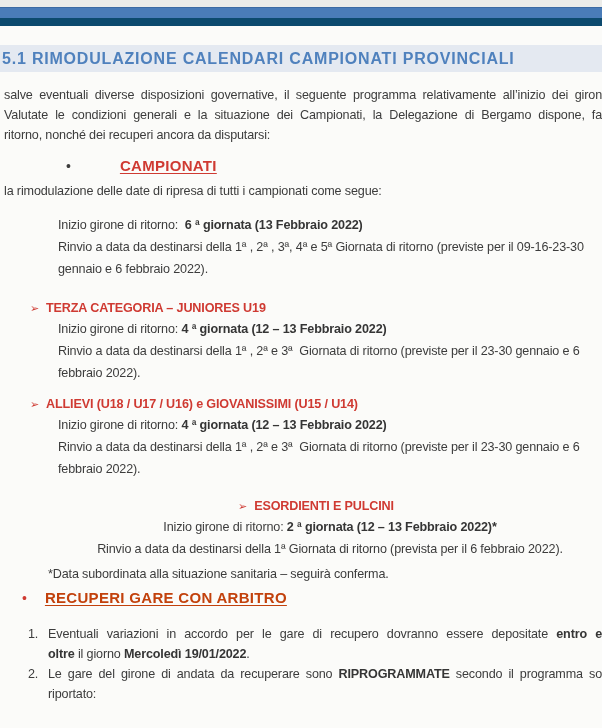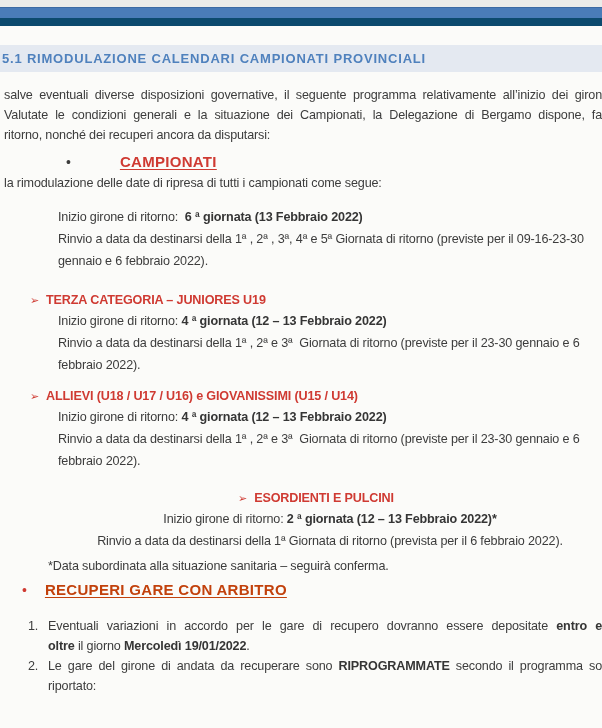--- a/index.html
+++ b/index.html
@@ -13,26 +13,26 @@
   .topstrip{height:7px;background:#ecece9;}
   .bluebar{
     height:19px;line-height:31px;background:#4a7cb8;
     border-top:1px solid #3d6ba3;border-bottom:8px solid #0c4a6e;
     box-sizing:border-box;color:#e9f1fa;font-weight:bold;
     font-size:12.5px;letter-spacing:1.2px;padding-left:2px;
     white-space:nowrap;overflow:hidden;
   }
   .subbar{
     margin-top:19px;height:27px;line-height:27px;background:#e4e9f1;
-    color:#4f81bd;font-weight:bold;font-size:13px;letter-spacing:0.8px;
+    color:#4f81bd;font-weight:bold;font-size:16px;letter-spacing:0.8px;
     padding-left:2px;white-space:nowrap;overflow:hidden;
   }
   .para{margin:13px 0 0 4px;font-size:12.6px;line-height:20px;letter-spacing:-0.15px;}
   .jline{text-align:justify;text-align-last:justify;overflow:hidden;}
-  .bullet-heading{margin:6px 0 0 66px;line-height:22px;white-space:nowrap;}
+  .bullet-heading{margin:6px 0 0 66px;line-height:29px;white-space:nowrap;}
   .bullet-heading .dot{font-size:14px;color:#3c3c3c;}
   .bullet-heading .txt{
     margin-left:49px;font-size:15px;font-weight:bold;color:#cf3a32;
     text-decoration:underline;text-underline-offset:2px;letter-spacing:0.3px;
   }
   .rimline{margin:2px 0 0 4px;font-size:12.6px;line-height:16px;letter-spacing:-0.15px;white-space:nowrap;overflow:hidden;}
   .section{margin-left:30px;font-size:12.6px;letter-spacing:-0.15px;}
   .sec-title{line-height:20px;white-space:nowrap;overflow:hidden;color:#cf3a32;font-weight:bold;}
   .sec-title .arrow{font-size:11px;}
   .sec-title .ttl{margin-left:7px;}

